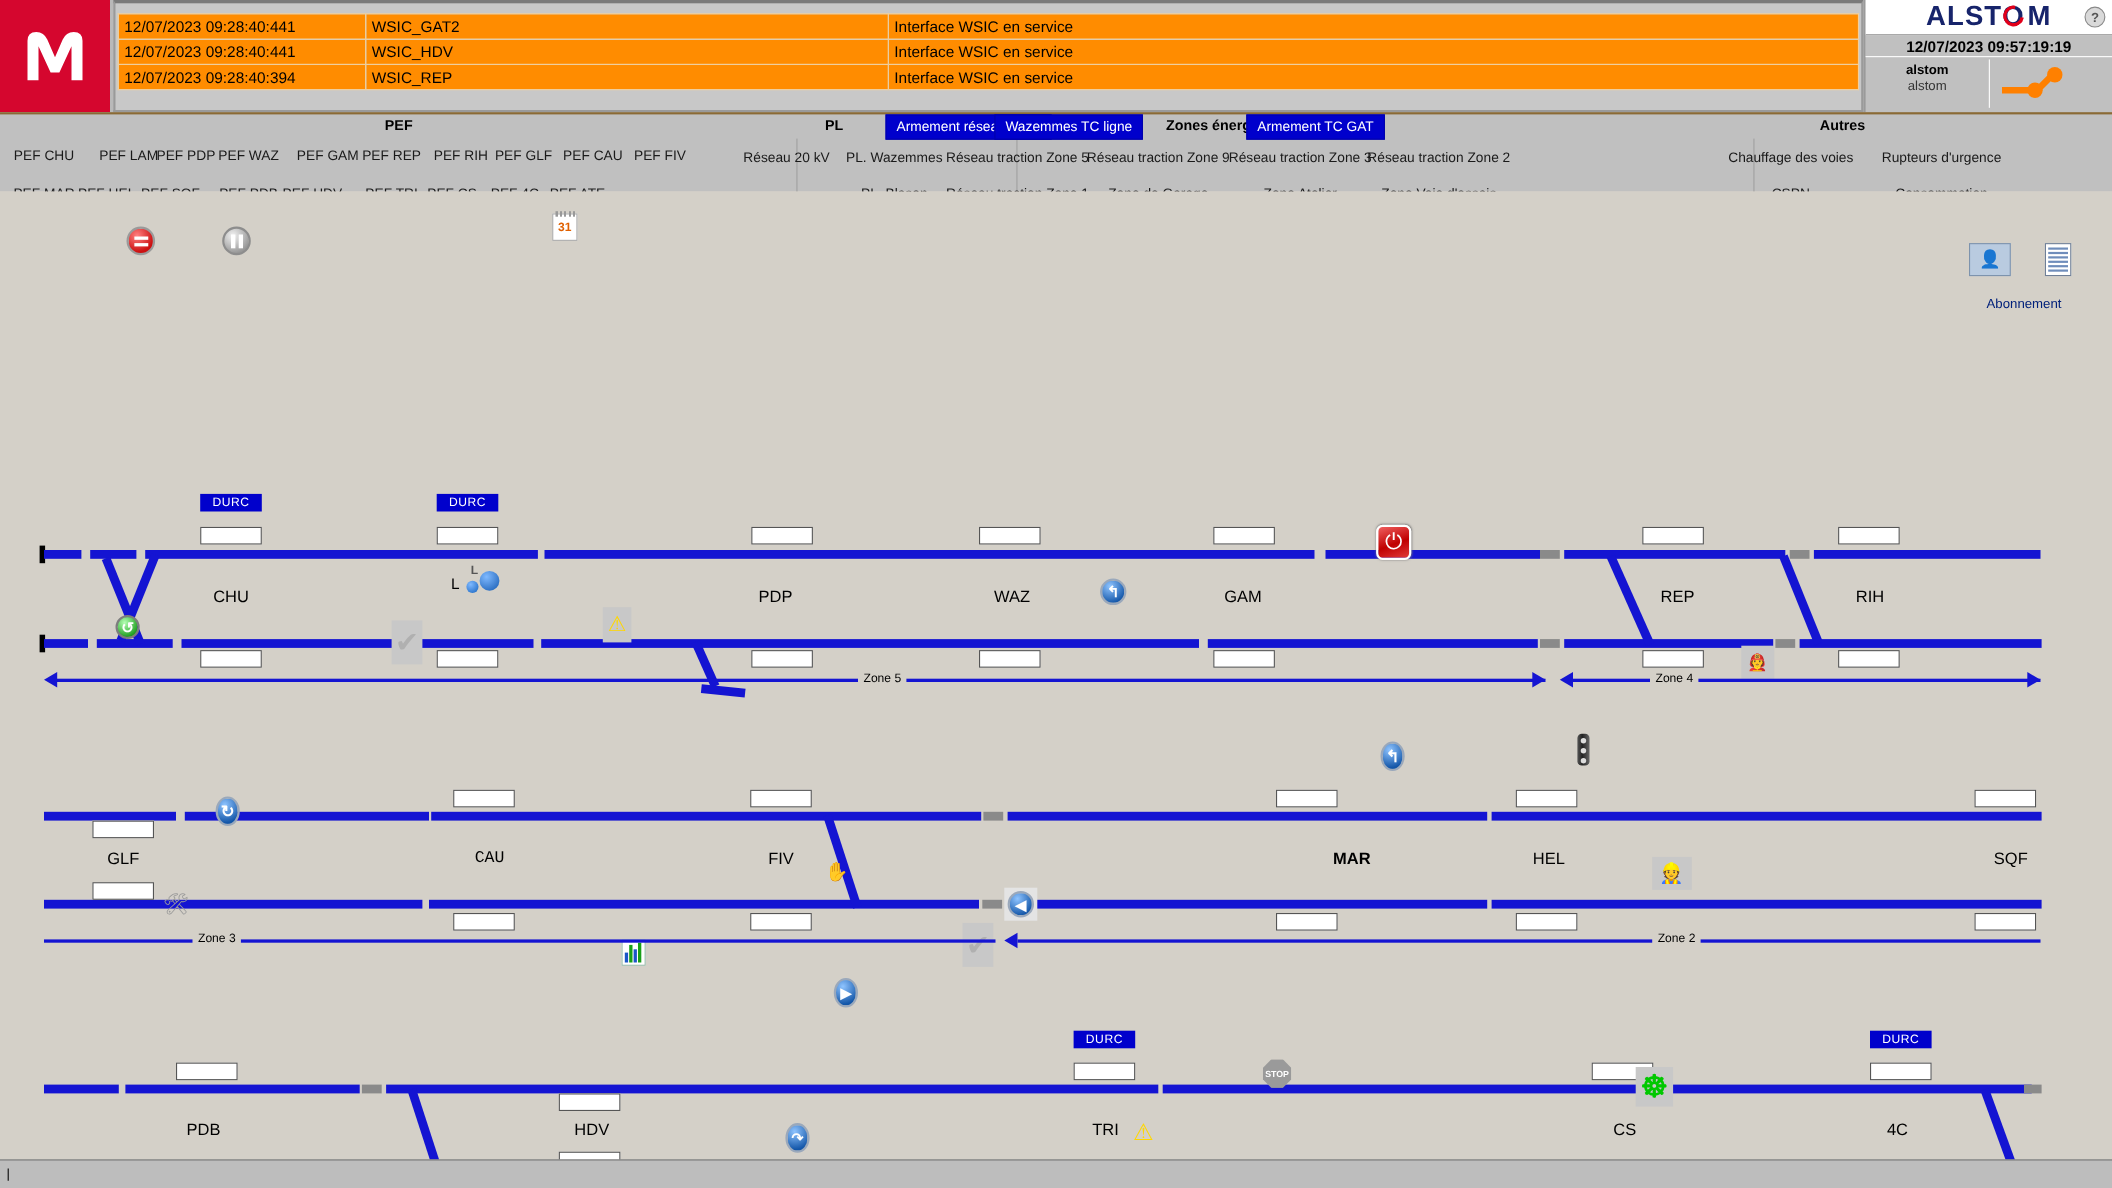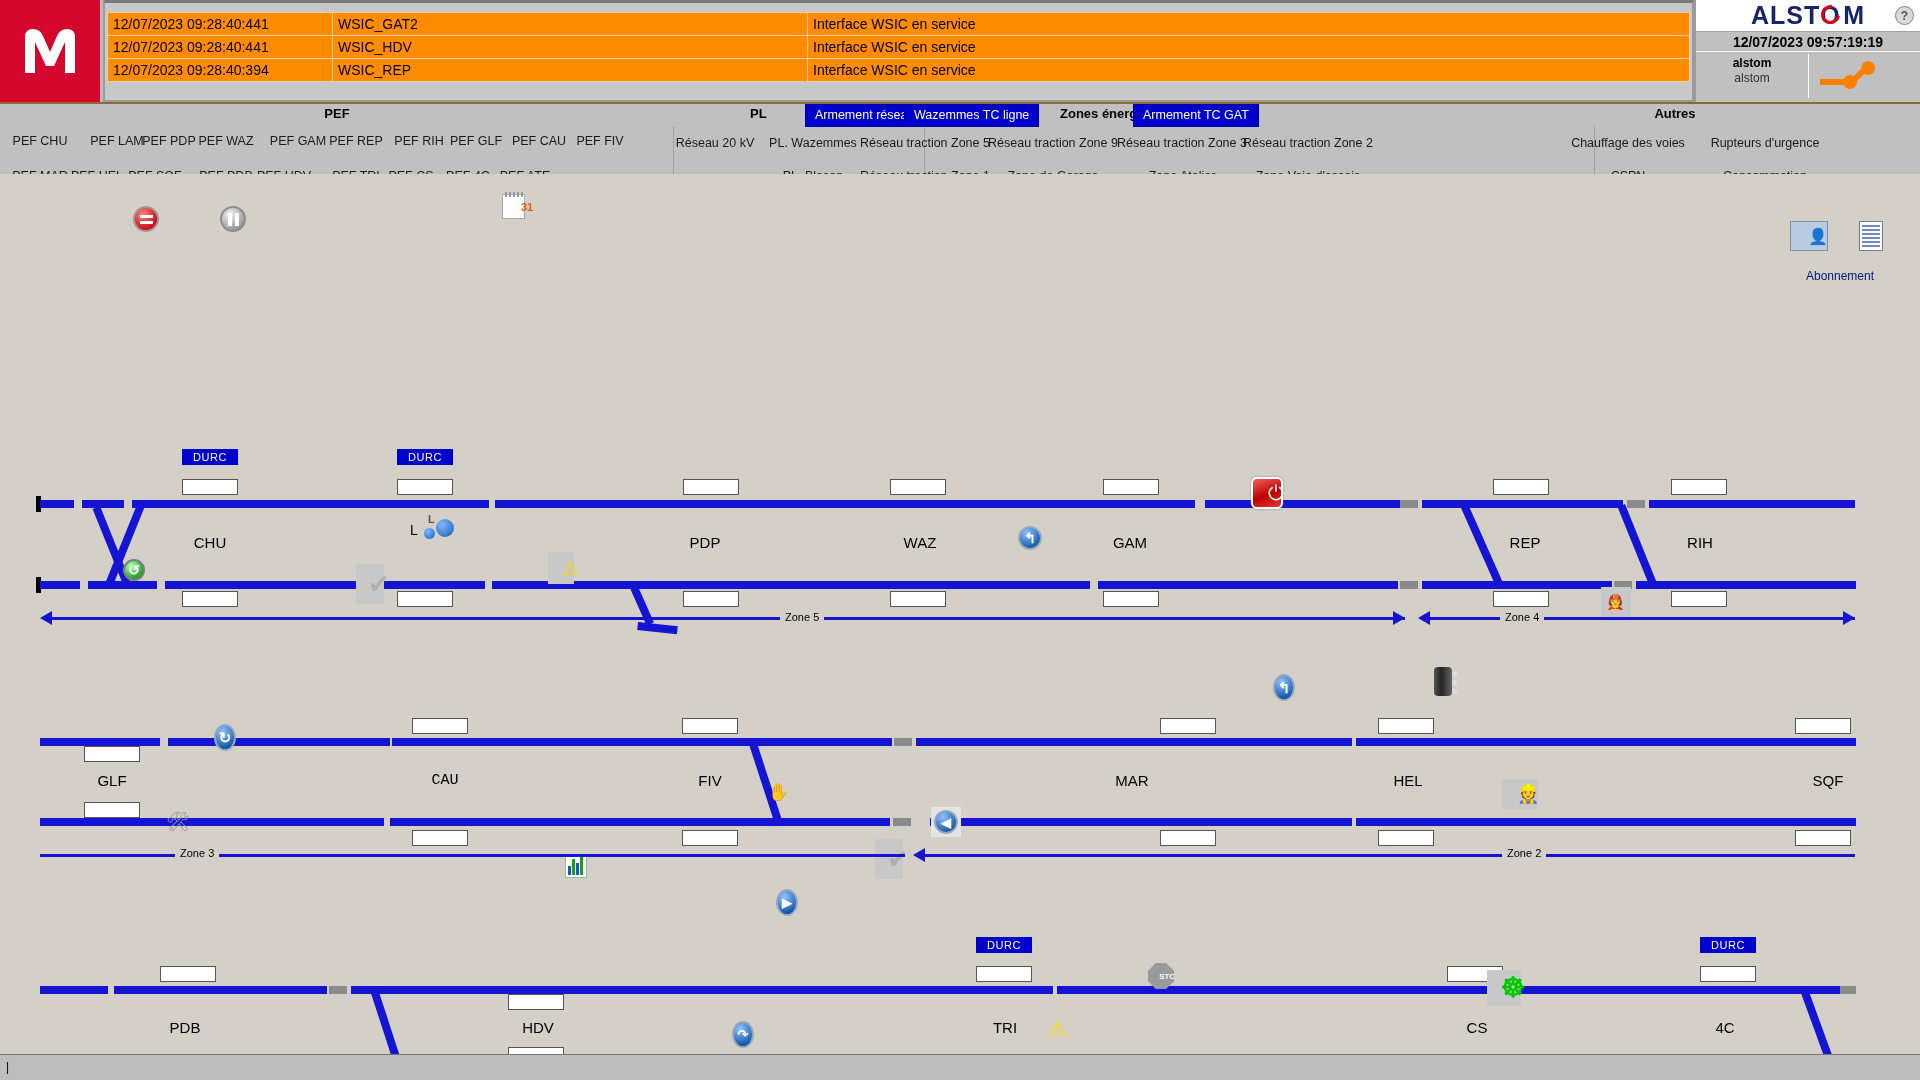--- a/index.html
+++ b/index.html
@@ -142,21 +142,21 @@
     position:absolute; font-size:11px; background:#d4d0c8; padding:0 5px; color:#000;
   }
   .arrow-l, .arrow-r {
     position:absolute; width:0; height:0; border-top:7px solid transparent;
     border-bottom:7px solid transparent;
   }
   .arrow-l { border-right:12px solid #1414d2; }
   .arrow-r { border-left:12px solid #1414d2; }
 
   
-  .icon-btn { position:absolute; cursor:pointer;padding-left:18px; }
+  .icon-btn { position:absolute; cursor:pointer; }
 
   .circ {
     border-radius:50%; display:flex; align-items:center; justify-content:center;
     font-weight:bold; color:#fff;
   }
   .circ-red {
     width:26px;height:26px;
     background:radial-gradient(circle at 35% 28%, #ff8080, #cc1111 70%);
     border:2px solid #9a9a9a;
   }
@@ -300,21 +300,21 @@
           <circle cx="34" cy="22" r="7" fill="#ff8000"></circle>
           <circle cx="52" cy="8" r="7" fill="#ff8000"></circle>
         </svg>
       </div>
     </div>
   </div>
 </div>
 
 <div id="menubar">
 
-  <div class="menu-group" style="left:0;width:674px;text-decoration:underline;">
+  <div class="menu-group" style="left:0;width:725px;text-decoration:underline;">
     <div class="grp-title">PEF</div>
     <div class="grp-sep"></div>
     <div class="menu-item" style="left:4px;top:30px;width:72px;">PEF CHU</div>
     <div class="menu-item" style="left:61px;top:30px;width:72px;margin-left:20px;">PEF LAM</div>
     <div class="menu-item" style="left:133px;top:30px;width:72px;">PEF PDP</div>
     <div class="menu-item" style="left:190px;top:30px;width:72px;">PEF WAZ</div>
     <div class="menu-item" style="left:262px;top:30px;width:72px;">PEF GAM</div>
     <div class="menu-item" style="left:320px;top:30px;width:72px;">PEF REP</div>
     <div class="menu-item" style="left:383px;top:30px;width:72px;">PEF RIH</div>
     <div class="menu-item" style="left:440px;top:30px;width:72px;">PEF GLF</div>
@@ -514,21 +514,21 @@
     <div class="ibox" style="left:84px;top:628px;"></div>
     <div class="ibox" style="left:412px;top:656px;"></div>
     <div class="ibox" style="left:682px;top:656px;"></div>
     <div class="ibox" style="left:1160px;top:656px;"></div>
     <div class="ibox" style="left:1378px;top:656px;"></div>
     <div class="ibox" style="left:1795px;top:656px;"></div>
 
     <div class="station-label" style="left:82px;top:598px;width:60px;">GLF</div>
     <div class="station-label" style="left:415px;top:598px;width:60px;font-family:Liberation Mono, monospace;">CAU</div>
     <div class="station-label" style="left:680px;top:598px;width:60px;">FIV</div>
-    <div class="station-label" style="left:1102px;top:598px;width:60px;">MAR</div>
+    <div class="station-label" style="left:1199px;top:598px;width:60px;font-weight:bold;">MAR</div>
     <div class="station-label" style="left:1378px;top:598px;width:60px;">HEL</div>
     <div class="station-label" style="left:1798px;top:598px;width:60px;">SQF</div>
 
     <div class="icon-btn" style="left:196px;top:550px;">
       <div class="oval-blue">↻</div>
     </div>
     <div class="icon-btn" style="left:1255px;top:500px;">
       <div class="oval-blue">↰</div>
     </div>
     <div class="icon-btn sig-tall" style="left:1434px;top:493px;">

